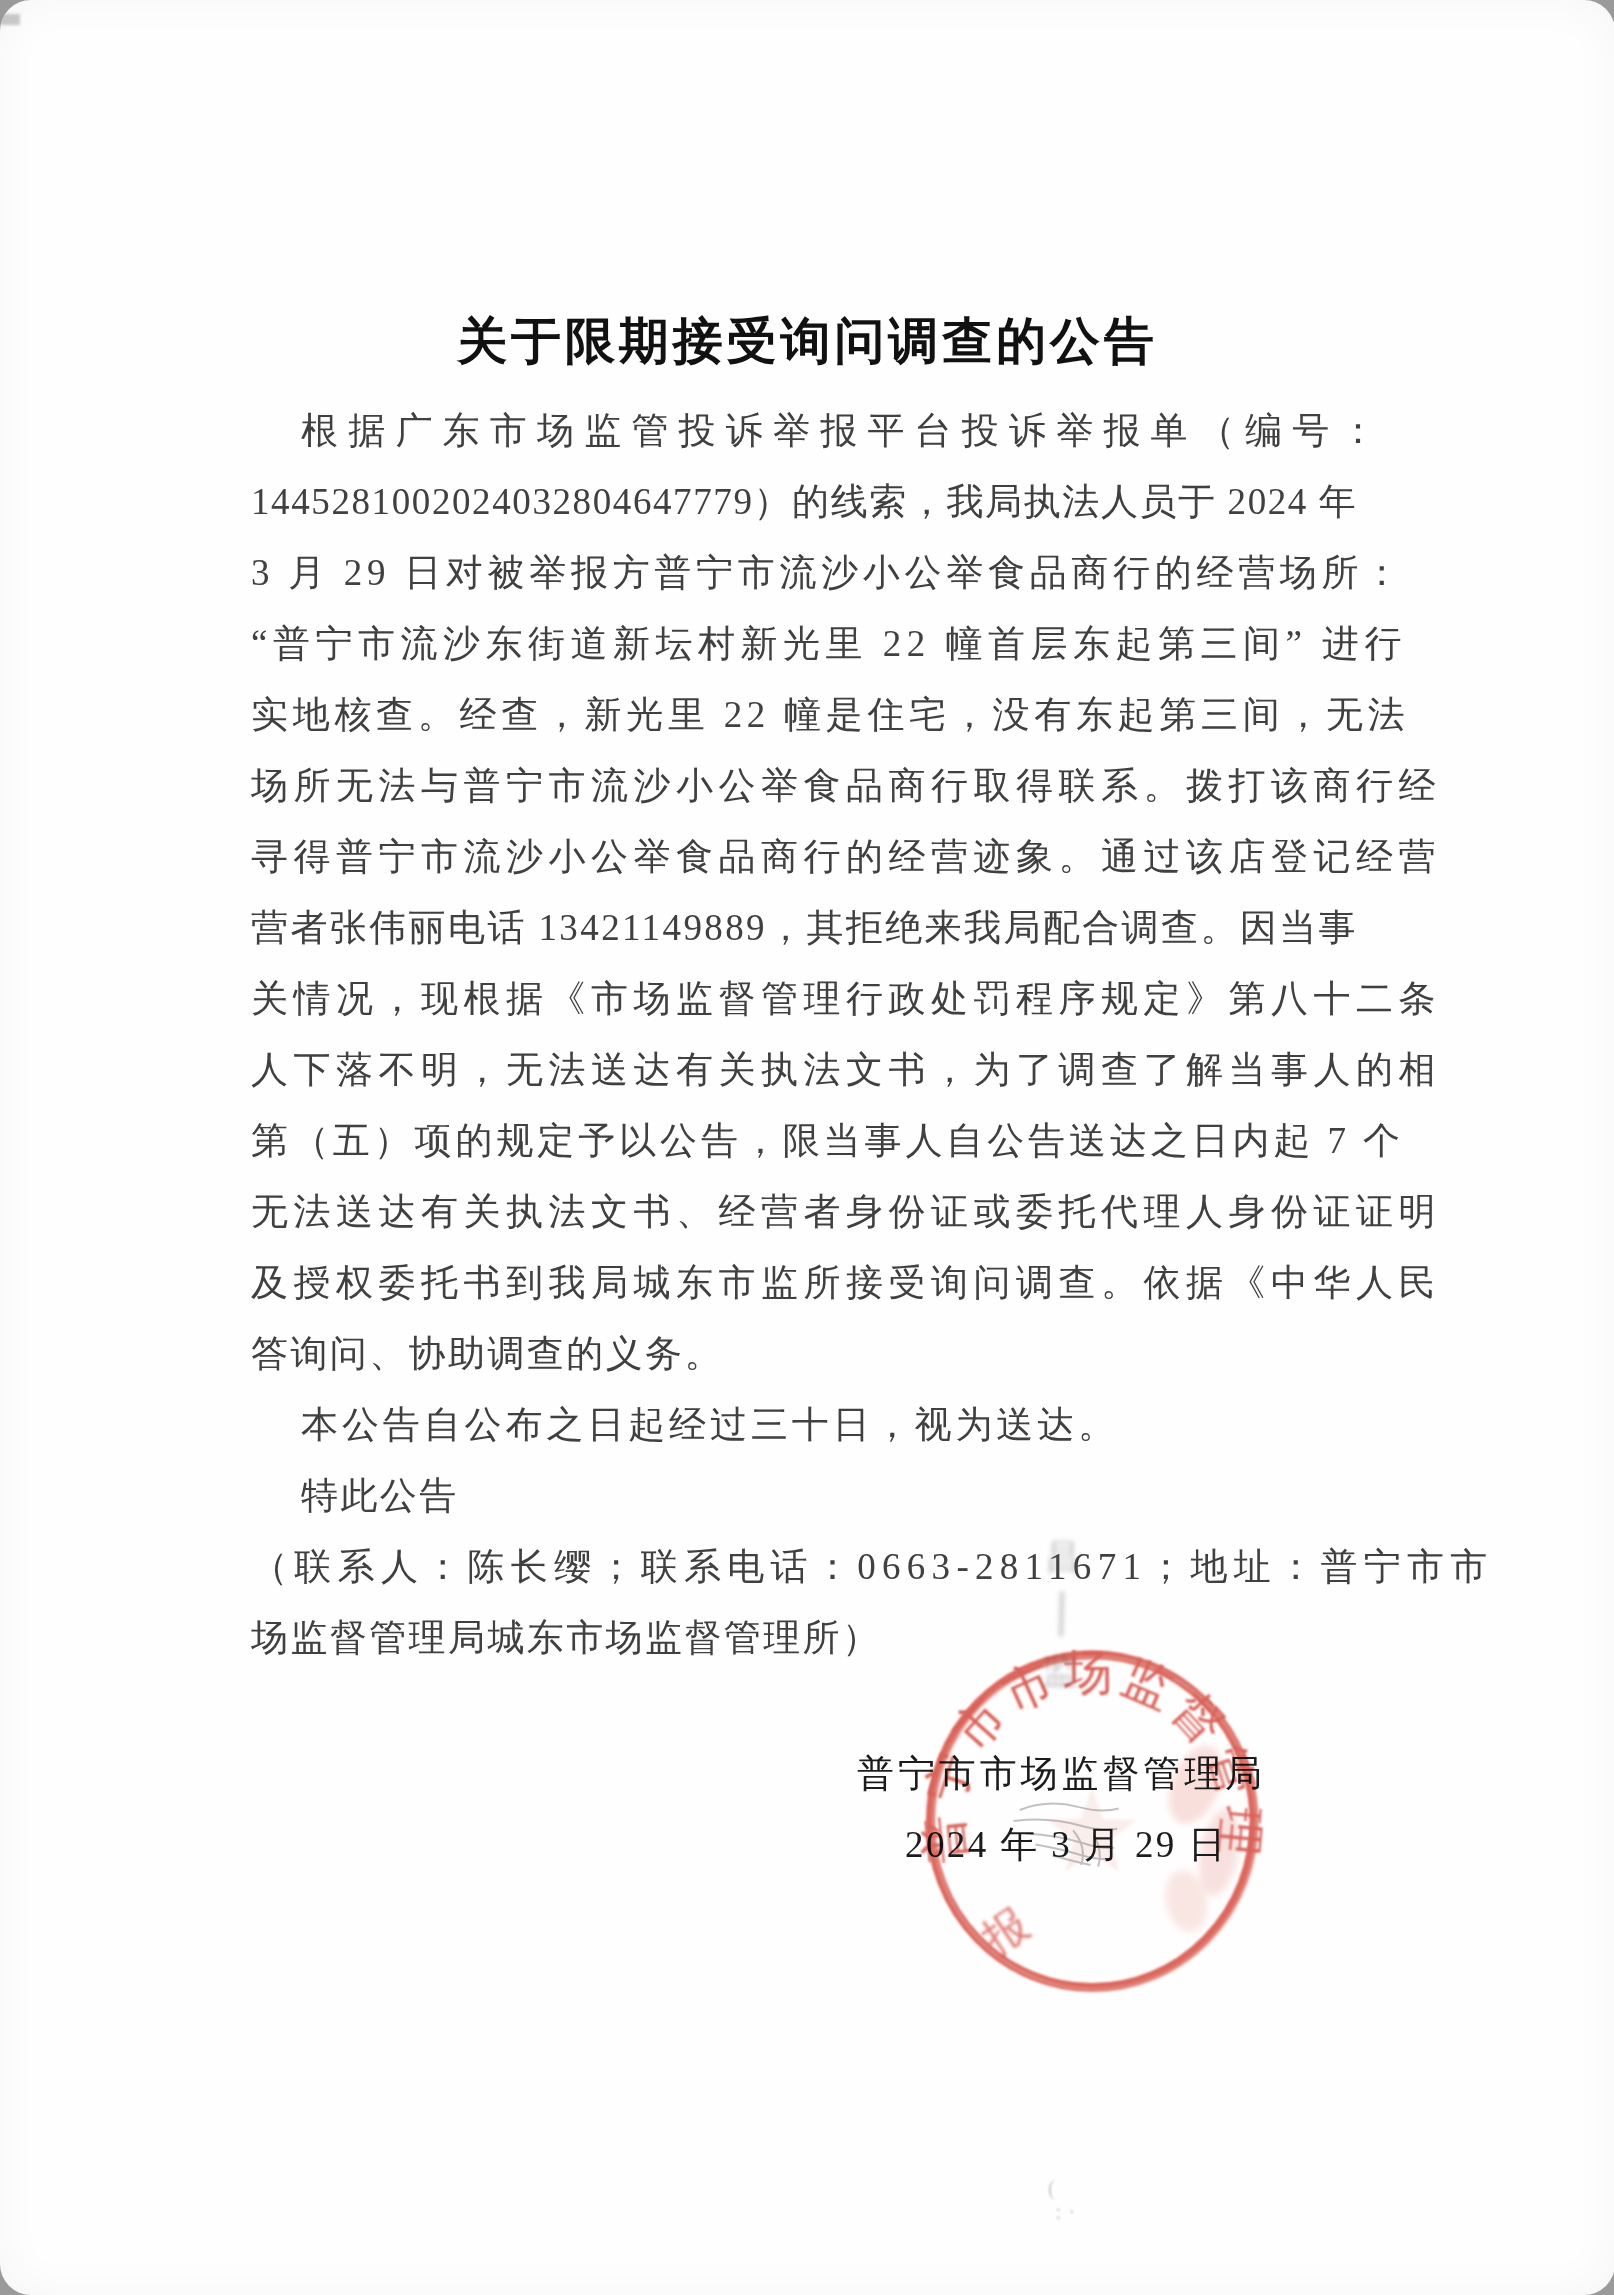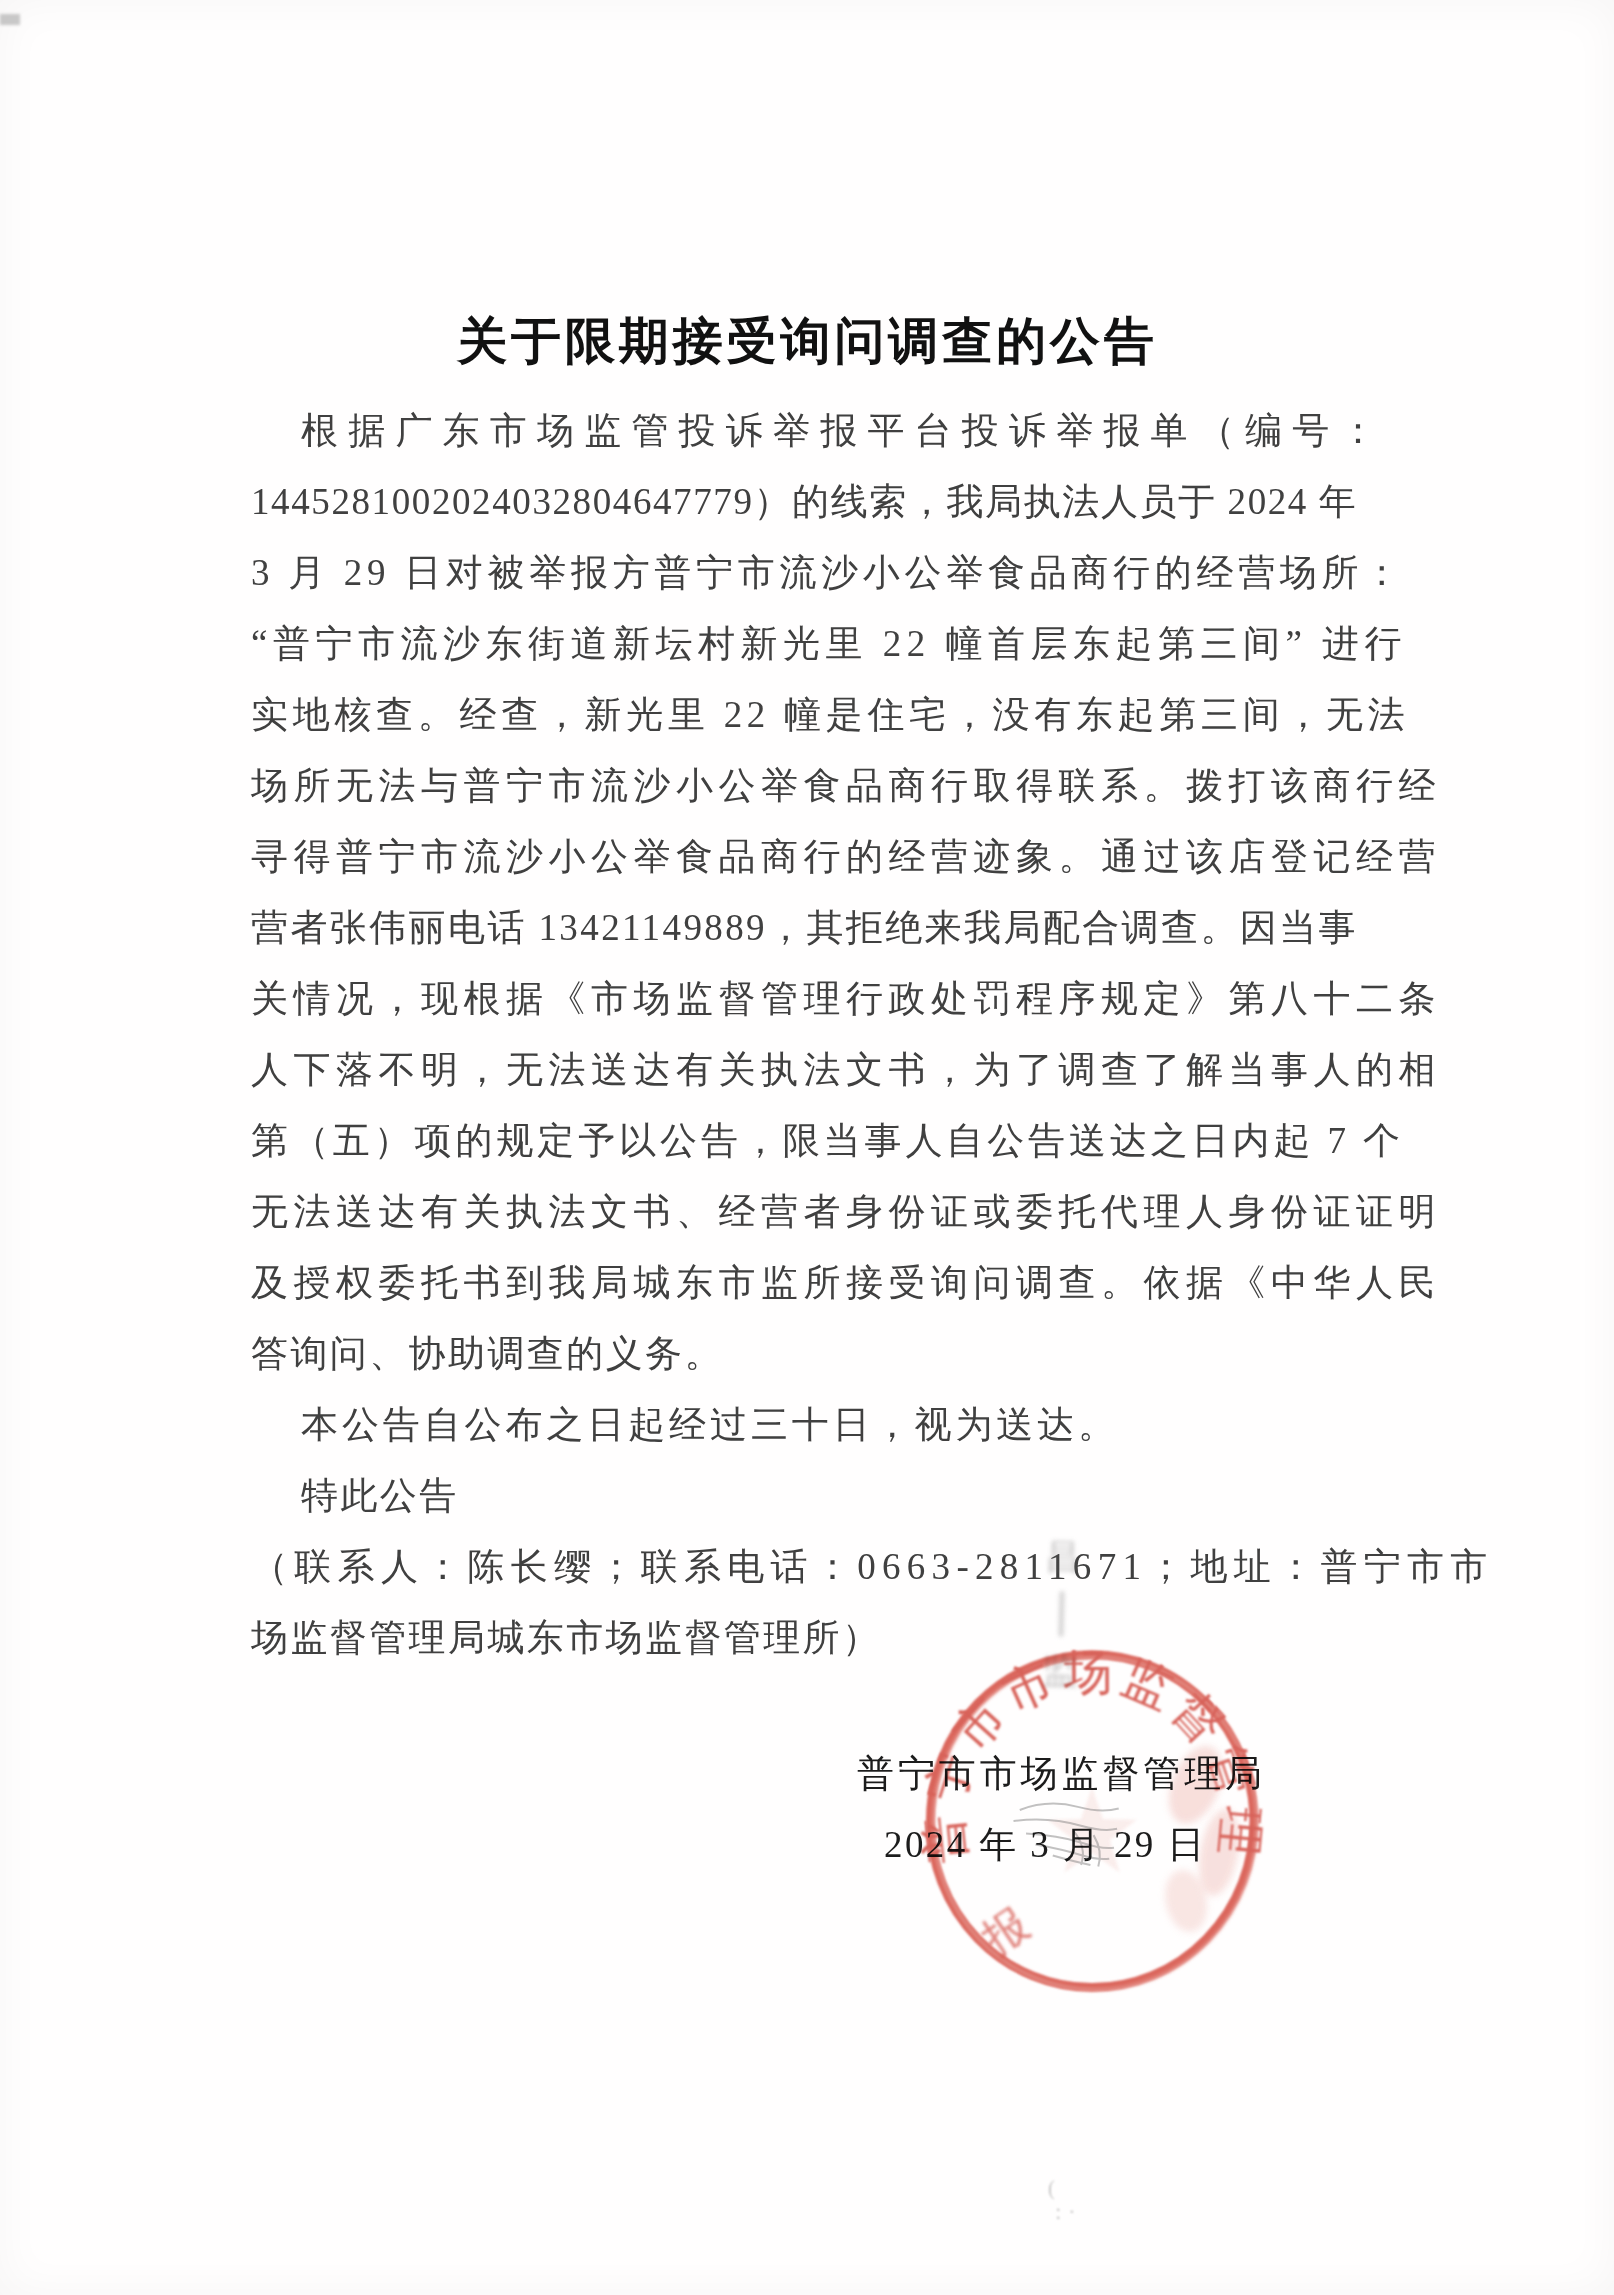--- a/index.html
+++ b/index.html
@@ -4,20 +4,21 @@
 <style>
   html,body{margin:0;padding:0;background:#9a9a9a;}
   .page{
     position:relative;
     width:1615px;height:2295px;
     background:#fffefe;
     overflow:hidden;
     font-family:"Liberation Serif", serif;
     color:#1c1c1c;
     box-shadow:inset 0 0 47px rgba(0,0,0,0.04);
+    border-radius:31px;
   }
   .title{
     position:absolute;
     top:308px;left:0;width:100%;
     text-align:center;
     font-family:"Liberation Sans", sans-serif;
     font-weight:bold;
     font-size:50px;
     letter-spacing:3.9px;
     color:#111;
@@ -42,21 +43,21 @@
   .line.ls13{letter-spacing:10.2px;}
   .signature{
     position:absolute;
     left:857px;top:1738px;
     height:71px;line-height:71px;
     font-size:37px;letter-spacing:3.9px;
     white-space:nowrap;
   }
   .date{
     position:absolute;
-    left:884px;top:1809px;
+    left:905px;top:1809px;
     height:71px;line-height:71px;
     font-size:37px;letter-spacing:2.4px;
     white-space:nowrap;
     text-align:center;
   }
   .seal{
     position:absolute;
     left:919px;top:1642px;
     width:346px;height:358px;
     mix-blend-mode:multiply;

